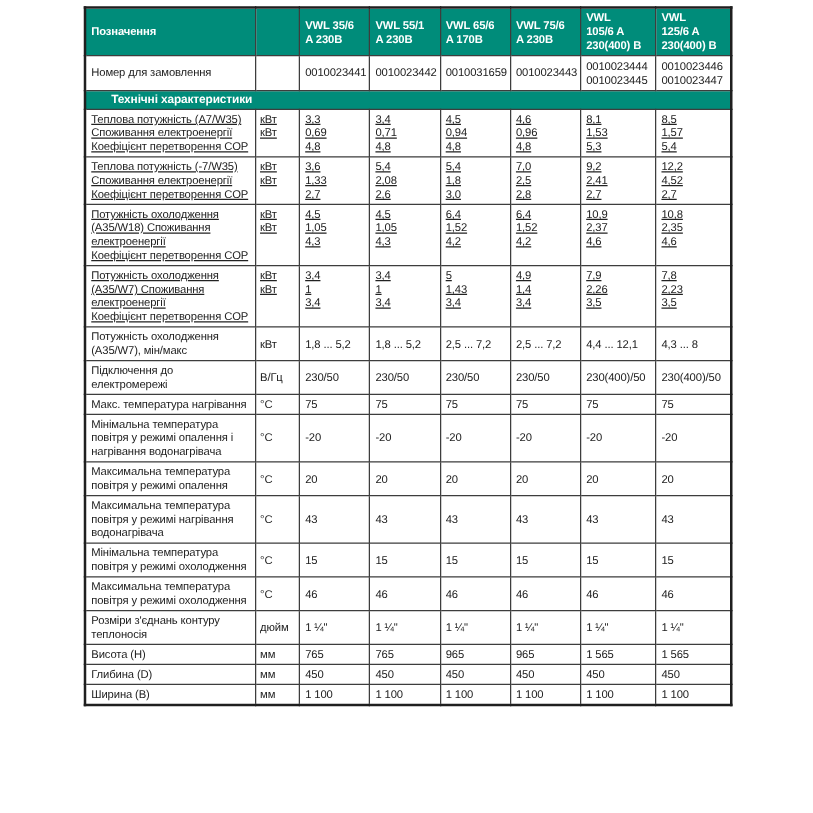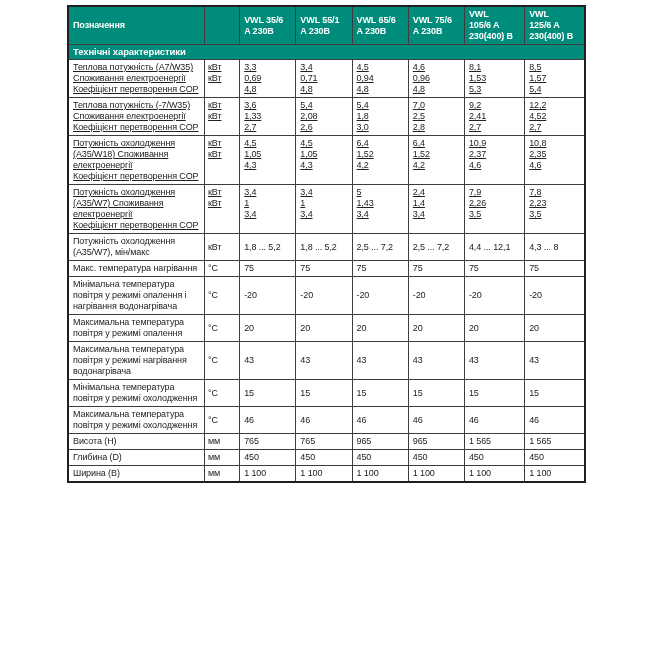--- a/index.html
+++ b/index.html
@@ -43,21 +43,21 @@
     font-weight: bold;
     height: 38px;
   }
   tr.order td { height: 28px; }
   tr.band td {
     background: #008c7a;
     color: #ffffff;
     font-weight: bold;
     font-size: 9.5px;
     line-height: 10px;
-    padding: 2px 4px;
+    padding: 2px 20px;
     height: 13px;
   }
   tr.top td { vertical-align: top; text-decoration: underline; }
   td.unit { padding-left: 3px; }
   td.val, th.val { padding-left: 4px; }
   tr.dim td { height: 15px; }
 </style>
 </head>
 <body>
 
@@ -75,29 +75,41 @@
     </colgroup>
     <tbody id="tbody">
         <tr class="head">
           <th class="lbl">Позначення</th>
           <th class="unit"></th>
           <th class="val">VWL 35/6
 A 230B</th>
           <th class="val">VWL 55/1
 A 230B</th>
           <th class="val">VWL 65/6
-A 230B</th>
+A 170B</th>
           <th class="val">VWL 75/6
 A 230B</th>
           <th class="val">VWL
 105/6 A
 230(400) B</th>
           <th class="val">VWL
 125/6 A
 230(400) B</th>
+        </tr>
+        <tr class="order">
+          <td class="lbl">Номер для замовлення</td>
+          <td class="unit"></td>
+          <td class="val">0010023441</td>
+          <td class="val">0010023442</td>
+          <td class="val">0010031659</td>
+          <td class="val">0010023443</td>
+          <td class="val">0010023444
+0010023445</td>
+          <td class="val">0010023446
+0010023447</td>
         </tr>
         <tr class="band">
           <td colspan="8">Технічні характеристики</td>
         </tr>
         <tr class="row top">
           <td class="lbl">Теплова потужність (А7/W35)
 Споживання електроенергії
 Коефіцієнт перетворення COP</td>
           <td class="unit">кВт
 кВт</td>
@@ -180,21 +192,21 @@
 кВт</td>
           <td class="val">3,4
 1
 3,4</td>
           <td class="val">3,4
 1
 3,4</td>
           <td class="val">5
 1,43
 3,4</td>
-          <td class="val">2,4
+          <td class="val">4,9
 1,4
 3,4</td>
           <td class="val">7,9
 2,26
 3,5</td>
           <td class="val">7,8
 2,23
 3,5</td>
         </tr>
         <tr class="row">
@@ -202,20 +214,31 @@
 (А35/W7), мін/макс</td>
           <td class="unit">кВт</td>
           <td class="val">1,8 ... 5,2</td>
           <td class="val">1,8 ... 5,2</td>
           <td class="val">2,5 ... 7,2</td>
           <td class="val">2,5 ... 7,2</td>
           <td class="val">4,4 ... 12,1</td>
           <td class="val">4,3 ... 8</td>
         </tr>
         <tr class="row">
+          <td class="lbl">Підключення до
+електромережі</td>
+          <td class="unit">В/Гц</td>
+          <td class="val">230/50</td>
+          <td class="val">230/50</td>
+          <td class="val">230/50</td>
+          <td class="val">230/50</td>
+          <td class="val">230(400)/50</td>
+          <td class="val">230(400)/50</td>
+        </tr>
+        <tr class="row">
           <td class="lbl">Макс. температура нагрівання</td>
           <td class="unit">°С</td>
           <td class="val">75</td>
           <td class="val">75</td>
           <td class="val">75</td>
           <td class="val">75</td>
           <td class="val">75</td>
           <td class="val">75</td>
         </tr>
         <tr class="row">
@@ -267,20 +290,31 @@
         <tr class="row">
           <td class="lbl">Максимальна температура
 повітря у режимі охолодження</td>
           <td class="unit">°С</td>
           <td class="val">46</td>
           <td class="val">46</td>
           <td class="val">46</td>
           <td class="val">46</td>
           <td class="val">46</td>
           <td class="val">46</td>
+        </tr>
+        <tr class="row">
+          <td class="lbl">Розміри з'єднань контуру
+теплоносія</td>
+          <td class="unit">дюйм</td>
+          <td class="val">1 ¼"</td>
+          <td class="val">1 ¼"</td>
+          <td class="val">1 ¼"</td>
+          <td class="val">1 ¼"</td>
+          <td class="val">1 ¼"</td>
+          <td class="val">1 ¼"</td>
         </tr>
         <tr class="row dim">
           <td class="lbl">Висота (H)</td>
           <td class="unit">мм</td>
           <td class="val">765</td>
           <td class="val">765</td>
           <td class="val">965</td>
           <td class="val">965</td>
           <td class="val">1 565</td>
           <td class="val">1 565</td>

